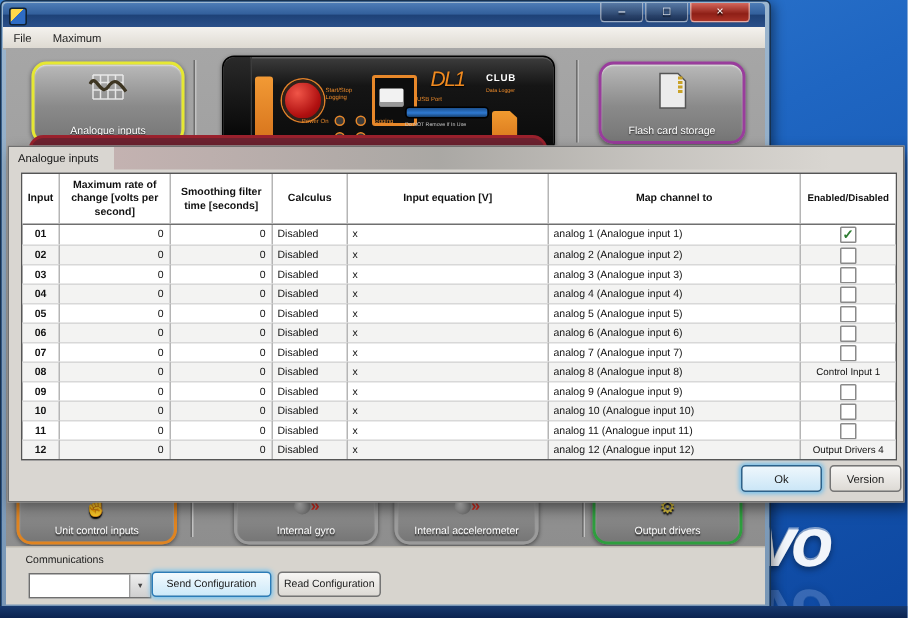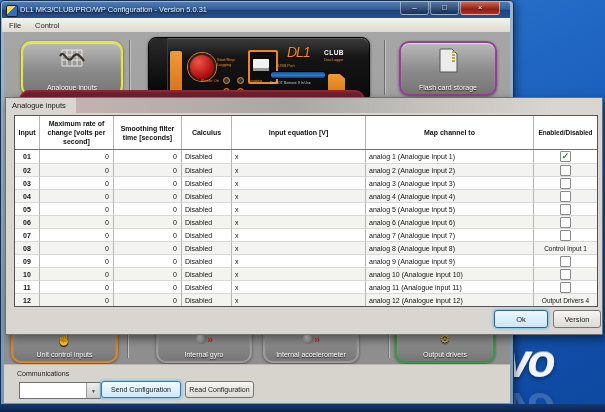--- a/index.html
+++ b/index.html
@@ -131,31 +131,30 @@
 <body>
 
 <div class="abs wall-logo">vo</div>
 <div class="abs wall-logo refl">vo</div>
 <div class="abs bottom-strip"></div>
 
 <div class="abs main-window">
 
   <div class="abs titlebar">
     <span class="abs app-icon"></span>
-    <span class="abs win-title">DL1 MK3/CLUB/PRO/WP Configuration - Version 5.0.31</span>
     <span class="abs capbtns">
       <span class="capbtn">–</span>
       <span class="capbtn">□</span>
       <span class="capbtn close">×</span>
     </span>
   </div>
 
   <div class="abs menubar">
     <span class="menu-item">File</span>
-    <span class="menu-item">Control</span>
+    <span class="menu-item">Maximum</span>
   </div>
 
   <div class="abs content">
 
     <div class="abs vsep" style="left:125px;top:8px;height:55px;"></div>
     <div class="abs vsep" style="left:380px;top:8px;height:55px;"></div>
     <div class="abs vsep" style="left:123px;top:296px;height:30px;"></div>
     <div class="abs vsep" style="left:384px;top:300px;height:26px;"></div>
 
     <div class="abs fbtn" style="left: 17px; top: 9px; width: 98px; height: 51px; border-color: rgb(230, 232, 50);">

